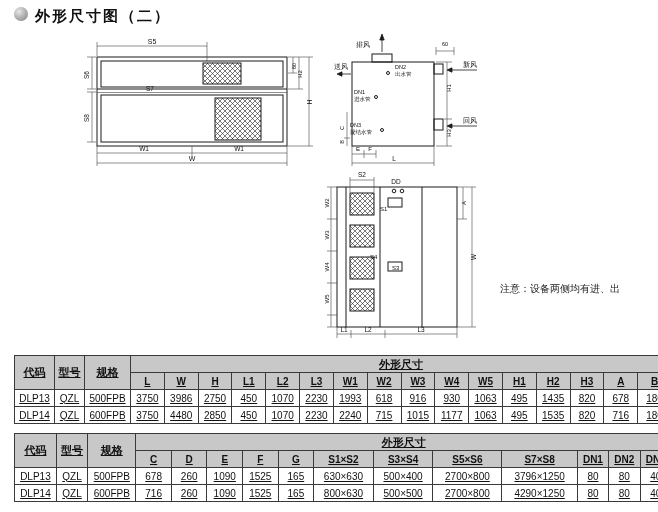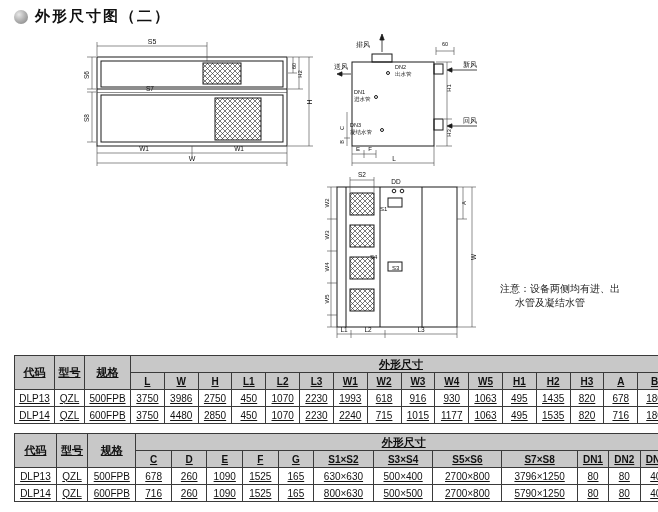--- a/index.html
+++ b/index.html
@@ -2,21 +2,21 @@
 <html><head>
 <meta charset="utf-8">
 <style>
   html,body { margin:0; padding:0; }
   body {
     width:658px; height:512px; position:relative;
     background:#ffffff; overflow:hidden;
     font-family:"Liberation Sans","DejaVu Sans",sans-serif;
     color:#111;
   }
-  .title-bar { position:absolute; left:14px; top:7px; display:flex; align-items:center; gap:7px; }
+  .title-bar { position:absolute; left:14px; top:7px; display:flex; align-items:flex-start; gap:7px; }
   .bullet {
     width:14px; height:14px; border-radius:50%;
     background:radial-gradient(circle at 35% 32%, #e8e8e8 0%, #b5b5b5 45%, #7d7d7d 100%);
   }
   .page-title { font-size:15px; font-weight:bold; letter-spacing:2px; }
   .desc { position:absolute; left:55px; top:270px; width:250px; font-size:13px; line-height:21px; letter-spacing:1px; }
   .note { position:absolute; left:500px; top:282px; width:150px; font-size:10px; line-height:14px; color:#222; }
   .note .l2 { padding-left:15px; display:block; }
 
   svg text { fill:#111; }
@@ -206,21 +206,20 @@
     <text x="416" y="177" text-anchor="middle" transform="rotate(-90 416 177)">A</text>
     <text x="425.5" y="231" font-size="6.5" text-anchor="middle" transform="rotate(-90 425.5 231)">W</text>
   </g>
 </svg>
 
 <div class="desc">
 </div>
 
 <div class="note">
   <span>注意：设备两侧均有进、出</span>
-  <span class="l2">水管及凝结水管</span>
 </div>
 
 <table class="dims" style="top:355px">
   <colgroup>
       <col style="width:40px">
       <col style="width:30px">
       <col style="width:46px">
     </colgroup>
   <thead>
     <tr>
@@ -357,19 +356,19 @@
       <td>QZL</td>
       <td>600FPB</td>
       <td>716</td>
       <td>260</td>
       <td>1090</td>
       <td>1525</td>
       <td>165</td>
       <td>800×630</td>
       <td>500×500</td>
       <td>2700×800</td>
-      <td>5790×1250</td>
+      <td>4290×1250</td>
       <td>80</td>
       <td>80</td>
       <td>40</td>
     </tr>
   </tbody>
 </table>
 
 </body></html>

